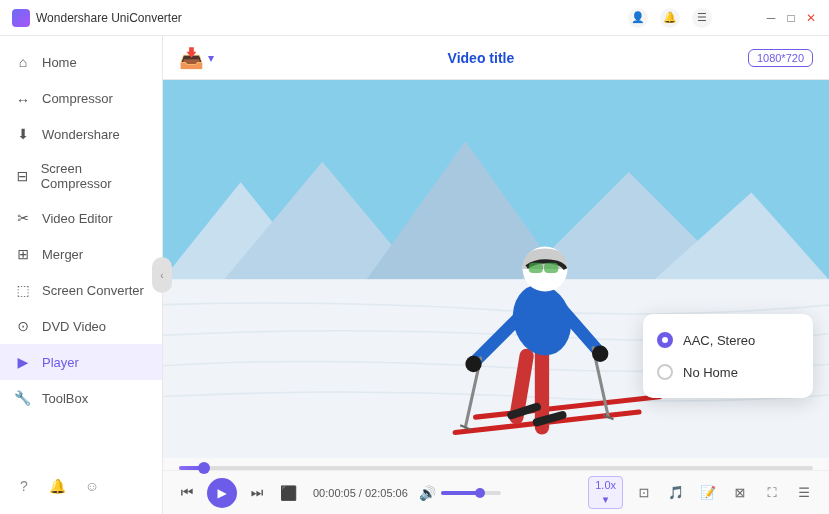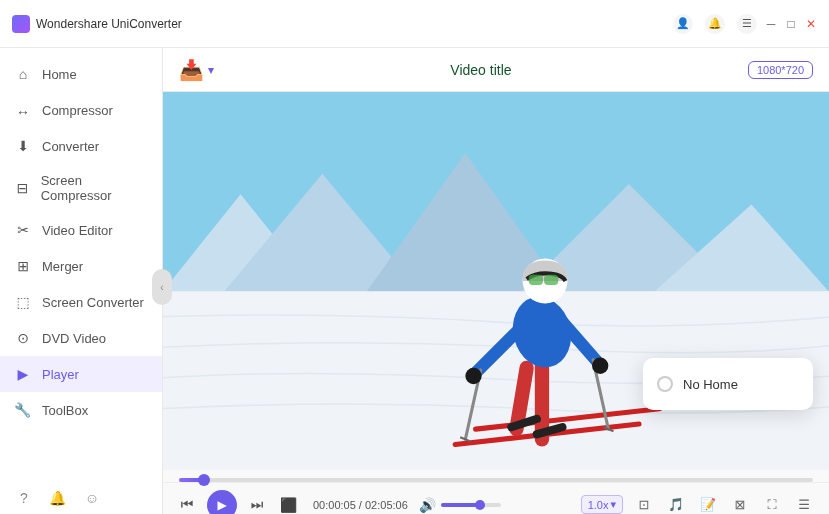--- a/index.html
+++ b/index.html
@@ -7,26 +7,27 @@
       width: 829px;
       height: 514px;
       font-family: 'Segoe UI', Arial, sans-serif;
       background: #f0f2f5;
       overflow: hidden;
       user-select: none;
     }
 
     
     .title-bar {
-      height: 48px;
+      height: 36px;
       background: #ffffff;
       display: flex;
       align-items: center;
       padding: 4px 12px;
       border-bottom: 1px solid #e8e8e8;
+      gap: 45px;
     }
     .title-bar-logo {
       display: flex;
       align-items: center;
       gap: 6px;
       flex: 1;
     }
     .title-bar-logo .logo-icon {
       width: 18px;
       height: 18px;
@@ -173,22 +174,22 @@
       font-size: 20px;
     }
     .top-bar-chevron {
       font-size: 12px;
       color: #6c5ce7;
     }
     .top-bar-title {
       flex: 1;
       text-align: center;
       font-size: 14px;
-      font-weight: 400;
-      color: #14532d;
+      font-weight: 700;
+      color: #1d4ed8;
     }
     .resolution-badge {
       background: transparent;
       border: 1.5px solid #6c5ce7;
       border-radius: 6px;
       padding: 2px 8px;
       font-size: 11px;
       color: #6c5ce7;
       font-weight: 500;
     }
@@ -351,20 +352,21 @@
       background: #f0eeff;
       border: 1px solid #c4b5fd;
       border-radius: 4px;
       padding: 2px 6px;
       font-size: 11px;
       color: #6c5ce7;
       display: flex;
       align-items: center;
       gap: 2px;
       cursor: pointer;
+      flex-direction: column;
     }
     .right-controls {
       display: flex;
       align-items: center;
       gap: 6px;
     }
     .rc-btn {
       width: 26px;
       height: 26px;
       display: flex;
@@ -402,21 +404,21 @@
     <div class="sidebar-item">
       <span class="si-icon">⌂</span>
       <span>Home</span>
     </div>
     <div class="sidebar-item">
       <span class="si-icon">↔</span>
       <span>Compressor</span>
     </div>
     <div class="sidebar-item">
       <span class="si-icon">⬇</span>
-      <span>Converter</span>
+      <span>Wondershare</span>
     </div>
     <div class="sidebar-item">
       <span class="si-icon">⊟</span>
       <span>Screen Compressor</span>
     </div>
     <div class="sidebar-item">
       <span class="si-icon">✂</span>
       <span>Video Editor</span>
     </div>
     <div class="sidebar-item">
@@ -505,20 +507,24 @@
         <circle cx="378" cy="185" r="22" fill="#ffffff"></circle>
         <path d="M356,185 Q356,165 378,165 Q400,165 400,185" fill="#cccccc"></path>
 
         <path d="M360,183 Q370,176 385,178 Q395,179 398,185" stroke="#222" stroke-width="4" fill="none"></path>
         <rect x="362" y="179" width="14" height="10" rx="4" fill="#44aa44" opacity="0.7"></rect>
         <rect x="377" y="179" width="14" height="10" rx="4" fill="#44aa44" opacity="0.7"></rect>
       </svg>
 
       
       <div class="audio-dropdown">
+        <div class="audio-option selected">
+          <div class="radio-circle"></div>
+          <span>AAC, Stereo</span>
+        </div>
         <div class="audio-option">
           <div class="radio-circle"></div>
           <span>No Home</span>
         </div>
       </div>
     </div>
 
     <div class="progress-bar-container">
       <div class="progress-track">
         <div class="progress-fill"></div>

